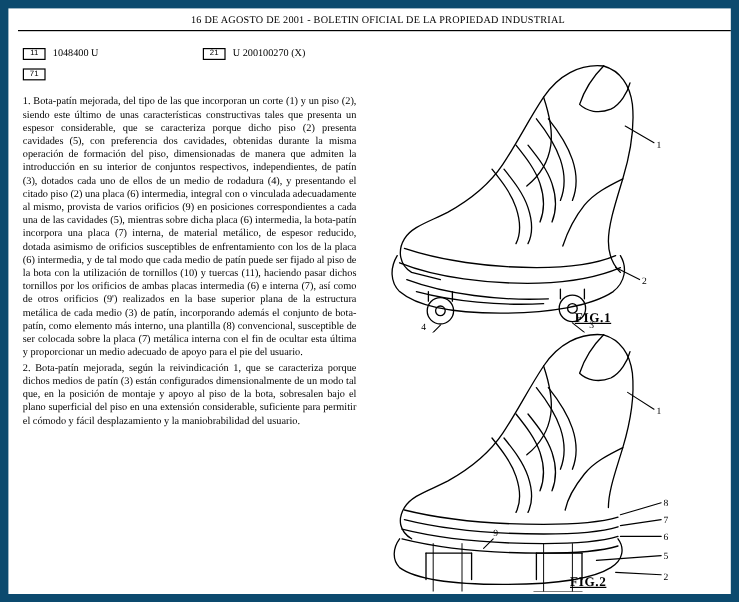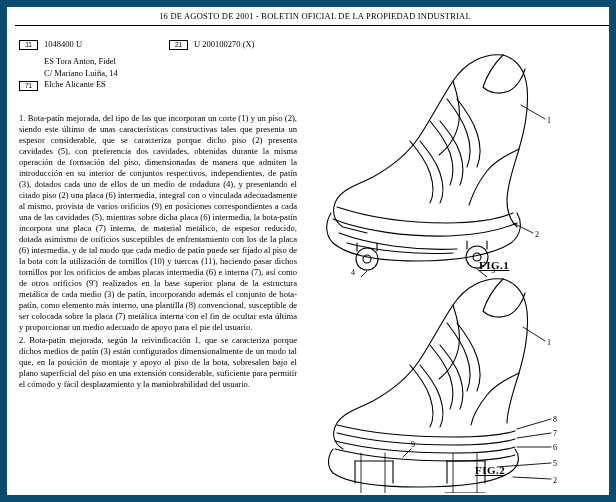--- a/index.html
+++ b/index.html
@@ -98,42 +98,42 @@
     align-items: flex-start;
   }
   .title-row {
     margin-top: 2px;
     margin-bottom: 6px;
   }
   .abstract {
     font-size: 8.6px;
     line-height: 1.28;
     text-align: justify;
-    margin-top: 22px;
+    margin-top: 12px;
   }
   .abstract p {
     margin: 0 0 2px 0;
     text-indent: 0;
   }
   .figcaption {
     font-family: Liberation Serif, serif;
     font-size: 11px;
     font-weight: bold;
     text-decoration: underline;
     letter-spacing: 0.5px;
   }
   .fig1-caption {
     position: absolute;
     left: 172px;
     top: 222px;
   }
   .fig2-caption {
     position: absolute;
     left: 168px;
-    top: 427px;
+    top: 442px;
   }
   svg { display: block; }
   .lbl {
     font-family: "Liberation Serif", serif;
     font-size: 8px;
   }
 </style>
 </head>
 <body>
 
@@ -156,25 +156,20 @@
           <div class="col-b">
             <span class="inid">21</span>
             <span class="biblio-val">U 200100270 (X)</span>
           </div>
         </div>
 
 
         <div class="biblio-row">
           <div class="col-a">
             <span class="inid">71</span>
-            <span class="biblio-val">
-              <span class="line">ES   Tora Anton, Fidel</span>
-              <span class="line">C/ Mariano Luiña, 14</span>
-              <span class="line">Elche Alicante   ES</span>
-            </span>
           </div>
         </div>
 
 
 
       </div>
 
       <div class="abstract">
         <p>1. Bota-patín mejorada, del tipo de las que incorporan un corte (1) y un piso (2), siendo este último de unas características constructivas tales que presenta un espesor considerable, que se caracteriza porque dicho piso (2) presenta cavidades (5), con preferencia dos cavidades, obtenidas durante la misma operación de formación del piso, dimensionadas de manera que admiten la introducción en su interior de conjuntos respectivos, independientes, de patín (3), dotados cada uno de ellos de un medio de rodadura (4), y presentando el citado piso (2) una placa (6) intermedia, integral con o vinculada adecuadamente al mismo, provista de varios orificios (9) en posiciones correspondientes a cada una de las cavidades (5), mientras sobre dicha placa (6) intermedia, la bota-patín incorpora una placa (7) interna, de material metálico, de espesor reducido, dotada asimismo de orificios susceptibles de enfrentamiento con los de la placa (6) intermedia, y de tal modo que cada medio de patín puede ser fijado al piso de la bota con la utilización de tornillos (10) y tuercas (11), haciendo pasar dichos tornillos por los orificios de ambas placas intermedia (6) e interna (7), así como de otros orificios (9') realizados en la base superior plana de la estructura metálica de cada medio (3) de patín, incorporando además el conjunto de bota-patín, como elemento más interno, una plantilla (8) convencional, susceptible de ser colocada sobre la placa (7) metálica interna con el fin de ocultar esta última y proporcionar un medio adecuado de apoyo para el pie del usuario.</p>
         <p>2. Bota-patín mejorada, según la reivindicación 1, que se caracteriza porque dichos medios de patín (3) están configurados dimensionalmente de un modo tal que, en la posición de montaje y apoyo al piso de la bota, sobresalen bajo el plano superficial del piso en una extensión considerable, suficiente para permitir el cómodo y fácil desplazamiento y la maniobrabilidad del usuario.</p>

